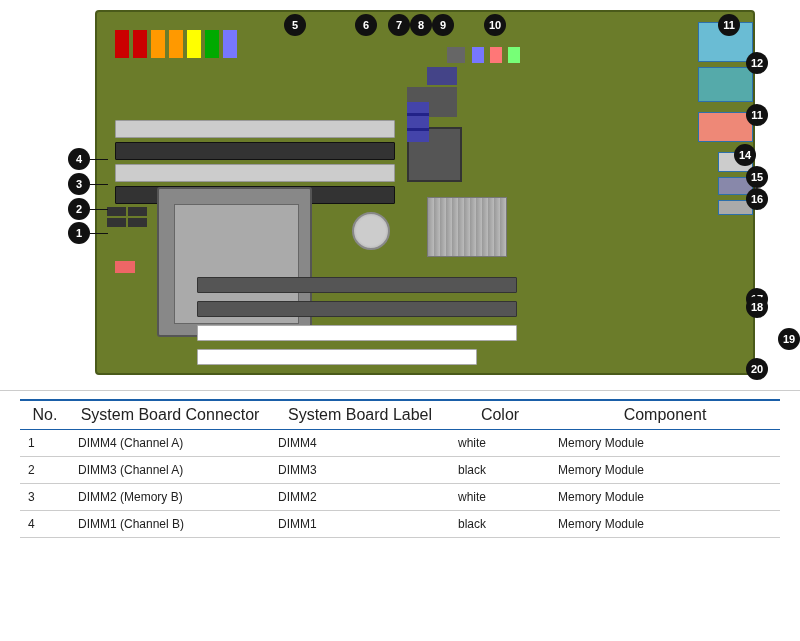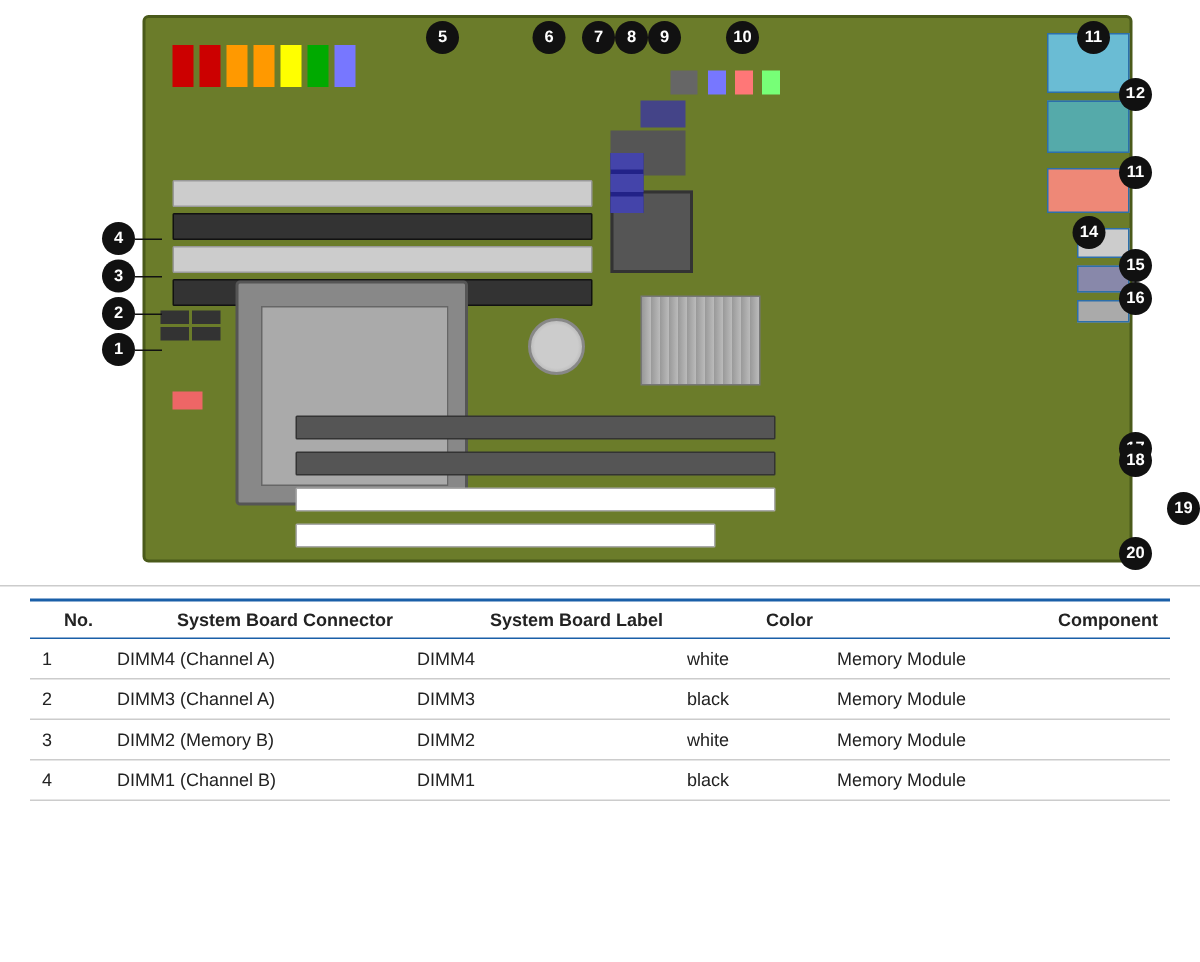--- a/index.html
+++ b/index.html
@@ -200,24 +200,24 @@
 
     table {
       width: 100%;
       border-collapse: collapse;
     }
     thead tr {
       border-top: 2px solid #1a5fa8;
       border-bottom: 1px solid #1a5fa8;
     }
     thead th {
-      text-align: right;
+      text-align: center;
       padding: 5px 8px;
-      font-size: 12px;
-      font-weight: bold;
+      font-size: 16px;
+      font-weight: normal;
       color: #222;
     }
     tbody tr {
       border-bottom: 1px solid #ccc;
     }
     tbody td {
       padding: 6px 8px;
       font-size: 12px;
       color: #222;
       vertical-align: middle;
@@ -311,25 +311,25 @@
   <div class="callout" style="left:388px;top:14px;">7</div>
 
   <div class="callout" style="left:410px;top:14px;">8</div>
 
   <div class="callout" style="left:432px;top:14px;">9</div>
 
   <div class="callout" style="left:456px;top:14px;margin-left:28px;">10</div>
 
   <div class="callout" style="left:718px;top:14px;">11</div>
 
-  <div class="callout" style="left:746px;top:52px;font-family:Liberation Mono, monospace;">12</div>
+  <div class="callout" style="left:746px;top:52px;">12</div>
 
   <div class="callout" style="left:746px;top:104px;">11</div>
 
-  <div class="callout" style="left:715px;top:144px;">14</div>
+  <div class="callout" style="left:734px;top:144px;">14</div>
 
   <div class="callout" style="left:746px;top:166px;">15</div>
 
   <div class="callout" style="left:746px;top:188px;">16</div>
 
   <div class="callout" style="left:746px;top:256px;margin-top:32px;">17</div>
 
   <div class="callout" style="left:746px;top:296px;">18</div>
 
   <div class="callout" style="left:746px;top:328px;margin-left:32px;">19</div>

